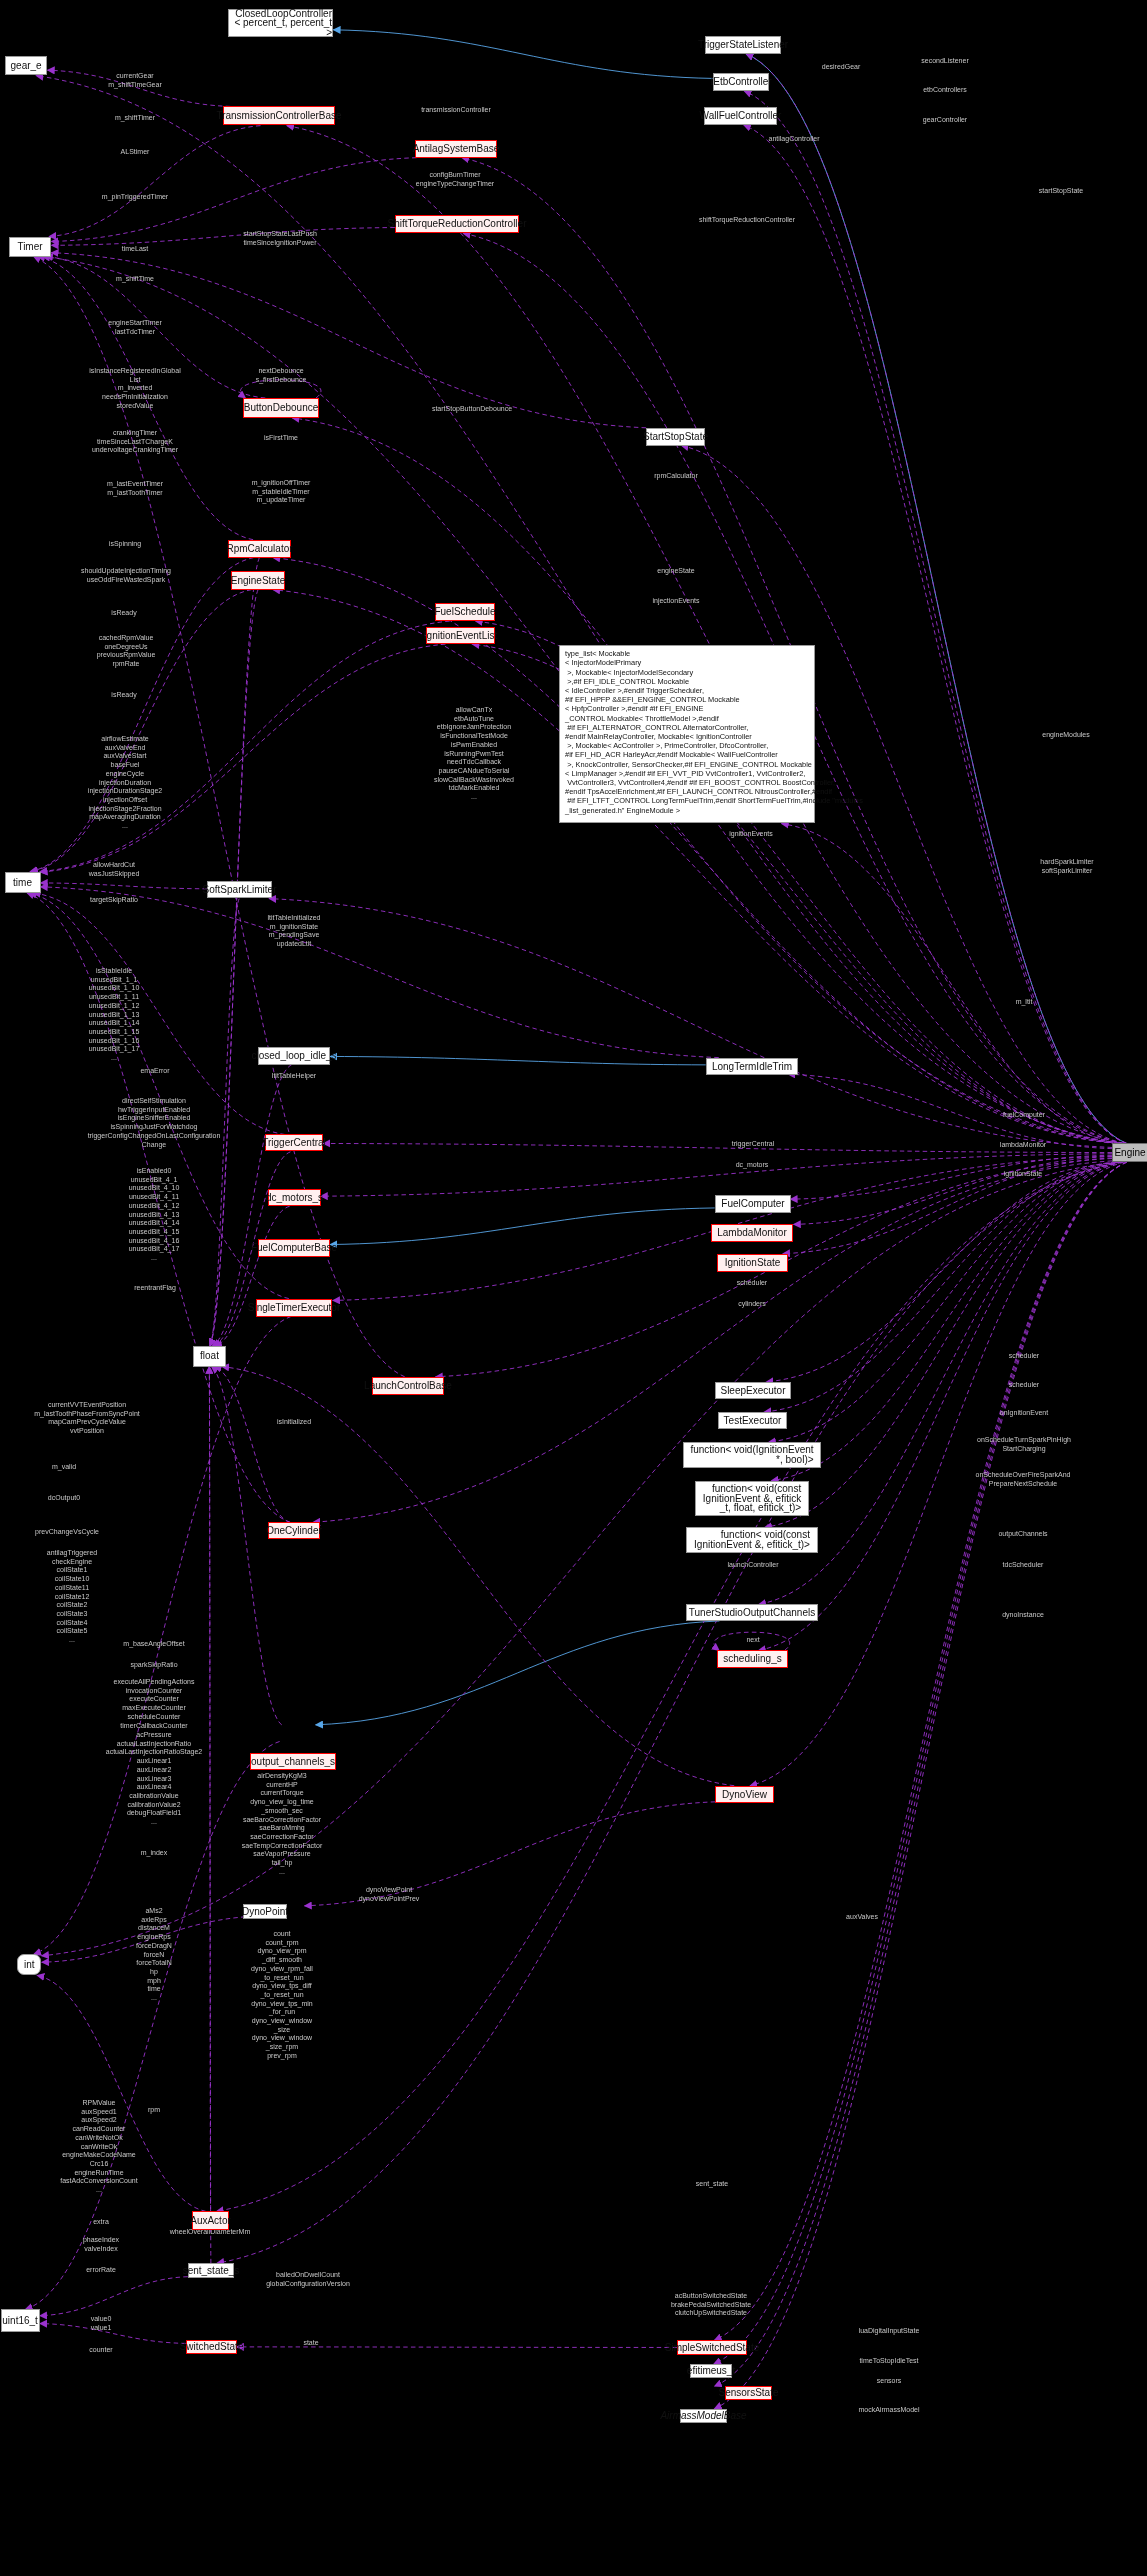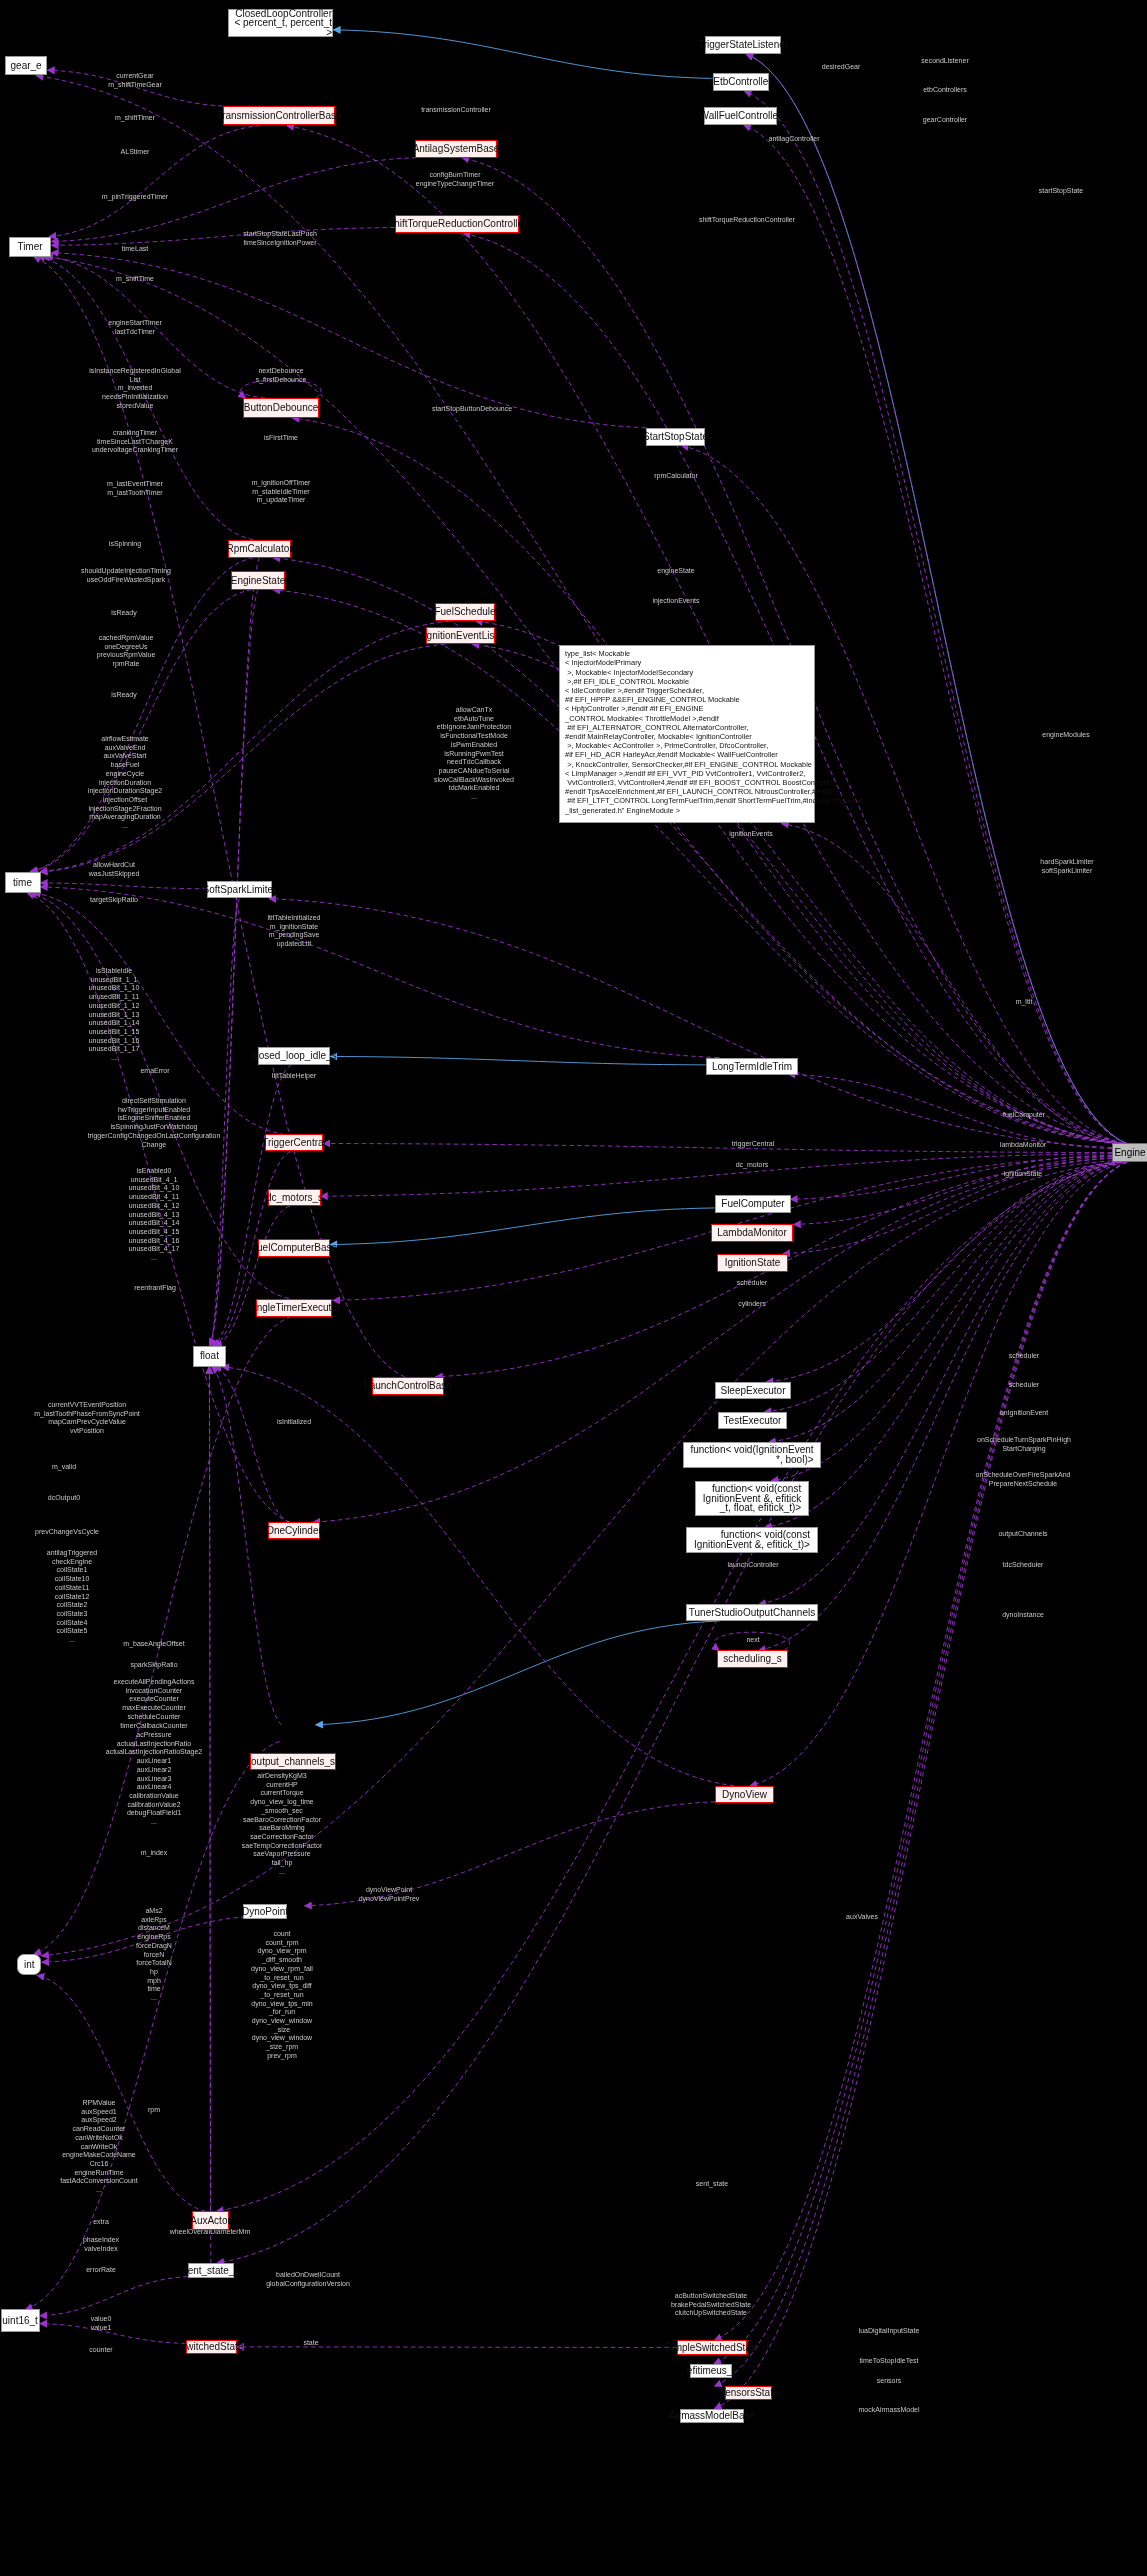--- a/index.html
+++ b/index.html
@@ -179,21 +179,21 @@
     <div class="node mock" style="left: 250px; top: 1753px; width: 86px; height: 16.7px;">output_channels_s</div>
     <div class="node plain" style="left: 243px; top: 1904px; width: 44px; height: 15.4px;">DynoPoint</div>
     <div class="node plain" style="left: 17.3px; top: 1954px; width: 24px; height: 21px; border-radius: 7px;">int</div>
     <div class="node mock" style="left: 192px; top: 2211px; width: 37px; height: 19px;">AuxActor</div>
     <div class="node plain" style="left: 188px; top: 2263px; width: 46px; height: 14.7px;">sent_state_s</div>
     <div class="node plain" style="left: 0.6px; top: 2309px; width: 39px; height: 23px;">uint16_t</div>
     <div class="node mock" style="left: 186px; top: 2340px; width: 51px; height: 13.5px;">SwitchedState</div>
     <div class="node mock" style="left: 677px; top: 2340px; width: 70px; height: 14.7px;">SimpleSwitchedState</div>
     <div class="node plain" style="left: 690px; top: 2364px; width: 42px; height: 13.5px;">efitimeus_t</div>
     <div class="node mock" style="left: 696px; top: 2386px; width: 47px; height: 14px; margin-left: 29px;">SensorsState</div>
-    <div class="node plain" style="left: 680px; top: 2409px; width: 64px; height: 14px;">AirmassModelBase</div>
+    <div class="node plain" style="left: 680px; top: 2409px; width: 47px; height: 14px; font-style: italic;">AirmassModelBase</div>
     <div class="node plain" style="left: 4.5px; top: 872px; width: 36px; height: 21px;">time</div>
     <div class="node current" style="left: 1112px; top: 1143px; width: 36px; height: 18.6px;">Engine</div>
     <div class="elabel" style="left: 841px; top: 67px;">desiredGear</div>
     <div class="elabel" style="left: 135px; top: 81px;">currentGear
 m_shiftTimeGear</div>
     <div class="elabel" style="left: 135px; top: 118px;">m_shiftTimer</div>
     <div class="elabel" style="left: 135px; top: 152px;">ALStimer</div>
     <div class="elabel" style="left: 135px; top: 197px;">m_pinTriggeredTimer</div>
     <div class="elabel" style="left: 135px; top: 249px;">timeLast</div>
     <div class="elabel" style="left: 456px; top: 110px;">transmissionController</div>

